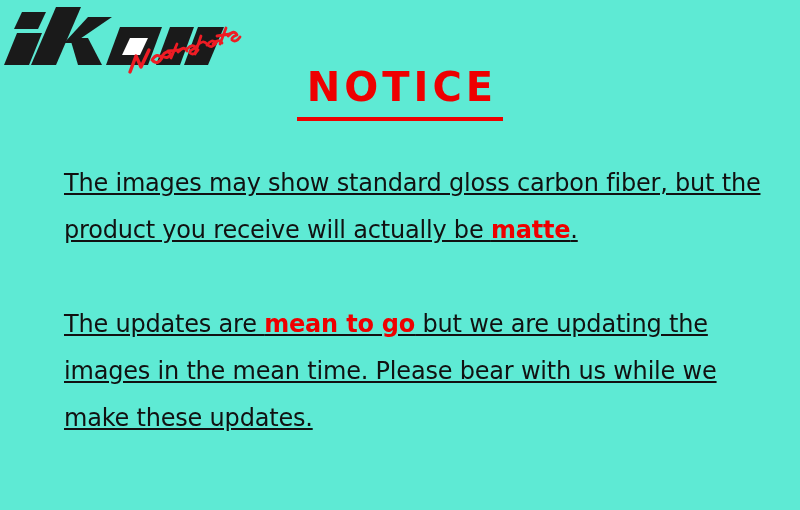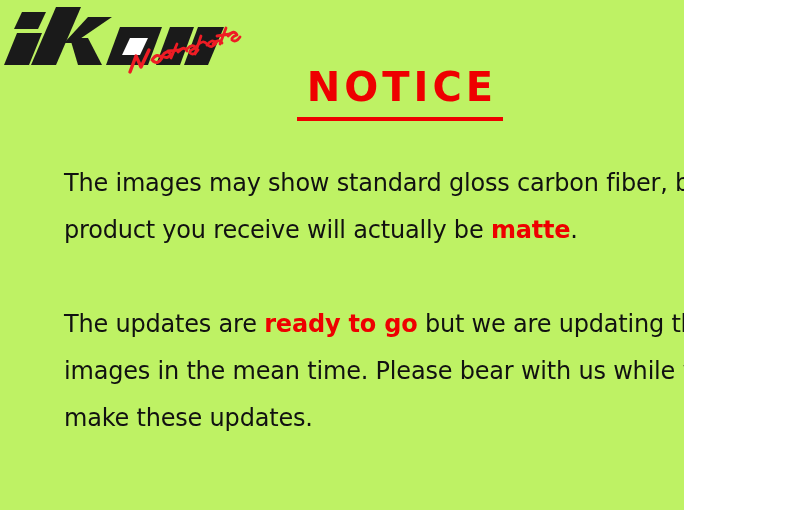--- a/index.html
+++ b/index.html
@@ -2,23 +2,23 @@
 <html><head>
 <meta charset="utf-8">
 <style>
   html, body {
     margin: 0;
     padding: 0;
     background: #ffffff;
   }
   .page {
     position: relative;
-    width: 684px;
+    width: 800px;
     height: 510px;
-    background: #bef264;
+    background: #5eead4;
     overflow: hidden;
     font-family: "Liberation Sans", sans-serif;
   }
 
   
   .brand {
     position: absolute;
     left: 0px;
     top: 0px;
     width: 250px;
@@ -65,20 +65,21 @@
     width: 700px;
   }
   .para {
     margin: 0;
     padding: 0;
     font-family: "DejaVu Sans", sans-serif;
     font-size: 24px;
     line-height: 47px;
     color: #111111;
     letter-spacing: -0.2px;
+    text-decoration: underline;
   }
   .para + .para {
     margin-top: 47px;
   }
   .hl {
     color: #ee0000;
     font-weight: bold;
   }
 </style>
 </head>
@@ -127,17 +128,17 @@
   <div class="notice-block">
     <div class="notice-title">NOTICE</div>
     <div class="notice-rule"></div>
   </div>
 
   <div class="body-copy">
     <p class="para">
       <span>The images may show standard gloss carbon fiber, but the product you receive will actually be </span><span class="hl">matte</span><span>.</span>
     </p>
     <p class="para">
-      <span>The updates are </span><span class="hl">ready to go</span><span> but we are updating the images in the mean time. Please bear with us while we make these updates.</span>
+      <span>The updates are </span><span class="hl">mean to go</span><span> but we are updating the images in the mean time. Please bear with us while we make these updates.</span>
     </p>
   </div>
 
 </div>
 
 </body></html>

